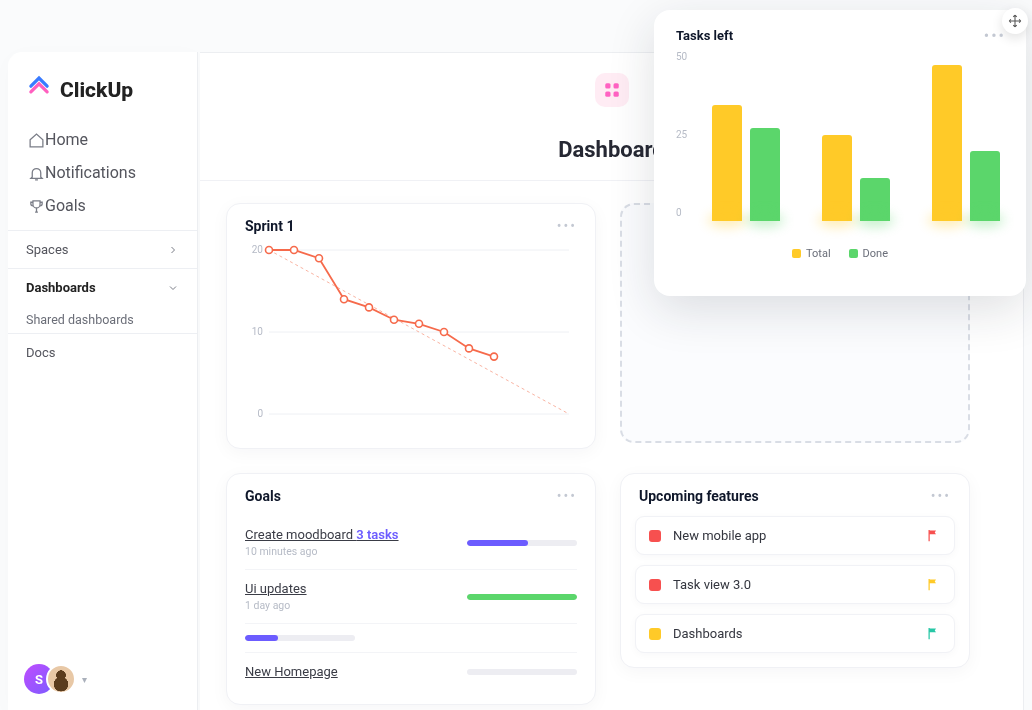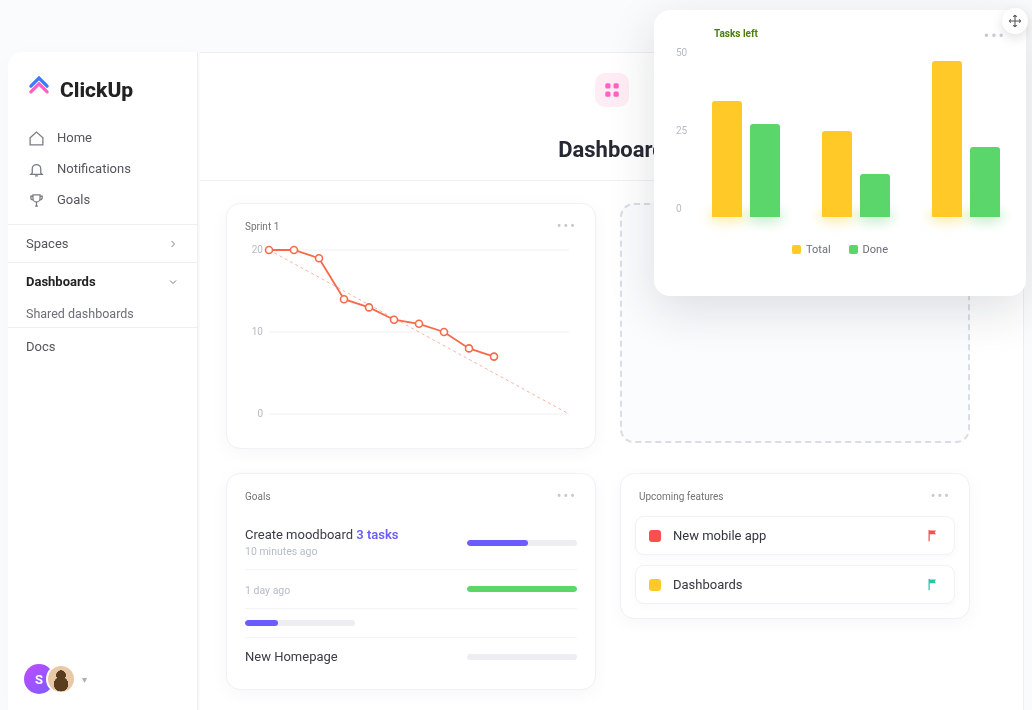--- a/index.html
+++ b/index.html
@@ -15,21 +15,21 @@
   .sidebar {
     position: absolute; left: 8px; top: 52px; width: 190px; bottom: 0;
     background: #fff; border-right: 1px solid #eceef1;
     border-top-left-radius: 14px; border-top-right-radius:0;
     box-shadow: 0 4px 24px rgba(0,0,0,0.02);
     display:flex; flex-direction:column;
   }
   .brand { display:flex; align-items:center; gap:8px; padding:22px 18px 18px; font-weight:800; font-size:21px; color:#222;}
   .brand svg { width:26px; height:26px; }
   .nav { padding: 0 0 8px; }
-  .nav-item { display:flex; align-items:flex-start; gap:12px; padding:7px 20px; font-size:13px; color:#54555d; cursor:pointer;}
+  .nav-item { display:flex; align-items:flex-end; padding:7px 20px; font-size:16px; color:#54555d; cursor:pointer;}
   .nav-item svg{width:17px;height:17px;stroke:#7a7d87;flex:0 0 17px;}
   .sec { padding: 11px 18px; font-size:13px; color:#54555d; border-top:1px solid #edeff3; display:flex;align-items:center;justify-content:space-between; cursor:pointer;}
   .sec.bold{font-weight:700;color:#222;justify-content:space-between;}
   .sec .chev{stroke:#7a7d87;}
   .sub { padding:6px 18px; font-size:12.5px; color:#6b6e78; cursor:pointer;}
   .spacer { flex:1;}
   .workspace-sw { display:flex; align-items:center; gap:-6px; padding:16px 16px;}
   .avatar { width:30px;height:30px;border-radius:50%; }
   .av1{background:linear-gradient(135deg,#c04cff,#7b5cff);display:flex;align-items:center;justify-content:center;color:#fff;font-weight:700;font-size:13px;}
   .av2{background:#e8c8a6;margin-left:-8px;border:2px solid #fff;position:relative;overflow:hidden;}
@@ -43,59 +43,59 @@
   }
   .header{display:flex;align-items:center;gap:30px;padding:20px 28px 18px;border-bottom:1px solid #f0f1f5;flex-direction:column;}
   .hicon{width:34px;height:34px;border-radius:10px;background:#ffecf4;display:flex;align-items:center;justify-content:center;}
   .hicon svg{width:18px;height:18px;}
   .htitle{font-size:22px;font-weight:700;color:#262833;}
 
   .content{padding:22px 26px; display:grid; grid-template-columns: 370px 350px; gap:24px; align-items:start;}
 
   .card{background:#fff;border:1px solid #f0f1f5;border-radius:14px;box-shadow:0 4px 18px rgba(32,37,50,0.04);}
   .card-hd{display:flex;align-items:center;justify-content:space-between;padding:14px 18px 6px;}
-  .card-hd h3{font-size:10px;font-weight:400;color:#737373;}
+  .card-hd h3{font-size:14px;font-weight:700;color:#0f172a;}
   .dots{color:#c3c8d2;font-size:14px;letter-spacing:2px;cursor:pointer;}
 
   
   .sprint-body{padding:4px 18px 18px;}
   .axis-lbl{font-size:10px;fill:#b5bac6;}
   .grid-ln{stroke:#eef0f4;stroke-width:1;}
   .burn-line{stroke:#f66a4b;stroke-width:1.8;fill:none;}
   .burn-dot{fill:#fff;stroke:#f66a4b;stroke-width:1.6;}
   .ideal-line{stroke:#f9b4a3;stroke-width:1;stroke-dasharray:3 3;}
 
   
   .placeholder{border:2px dashed #d9dde5;border-radius:14px;height:240px;background:#fbfcfe;}
 
   
   .goals-body{padding:6px 18px 14px;}
   .goal{padding:11px 0;border-top:1px solid #f3f4f7;display:flex;align-items:center;gap:14px;}
   .goal:first-child{border-top:none;}
   .gi{flex:1;min-width:0;}
-  .gt{font-size:13px;color:#3a3c46;}
+  .gt{font-size:13px;color:#3a3c46;text-decoration:underline;}
   .gt .hl{color:#6c5cff;font-weight:600;}
   .gm{font-size:10.5px;color:#b6bbc6;margin-top:3px;}
   .bar{width:110px;height:6px;border-radius:4px;background:#ededf2;overflow:hidden;}
   .bar>span{display:block;height:100%;border-radius:4px;}
 
   
   .feat-body{padding:6px 14px 14px;display:flex;flex-direction:column;gap:10px;}
   .feat{display:flex;align-items:center;gap:12px;background:#fff;border:1px solid #f1f2f6;border-radius:9px;padding:11px 13px;box-shadow:0 2px 8px rgba(32,37,50,0.03);}
   .sq{width:12px;height:12px;border-radius:3px;}
   .feat span.lbl{flex:1;font-size:13px;color:#34363f;}
   .flag{width:15px;height:15px;}
 
   
   .tasks-left{
     position:absolute; top:10px; right:6px; width:372px; height:286px;
     background:#fff;border-radius:16px;box-shadow:0 14px 48px rgba(30,35,50,0.14);
     padding:18px 22px 12px;
   }
-  .tasks-left h3{font-size:10px;font-weight:700;color:#4d7c0f;margin-left:38px;}
+  .tasks-left h3{font-size:13px;font-weight:700;color:#0f172a;}
   .tl-dots{position:absolute;top:16px;right:20px;color:#c3c8d2;letter-spacing:2px;cursor:pointer;}
   .legend{display:flex;gap:18px;justify-content:center;align-items:center;margin-top:6px;font-size:11px;color:#6a6e79;}
   .legend .sqm{width:9px;height:9px;border-radius:2px;display:inline-block;margin-right:5px;position:relative;top:1px;}
 
   .move-handle{position:absolute;top:-2px;right:-2px;width:26px;height:26px;background:#fff;border-radius:50%;box-shadow:0 4px 12px rgba(0,0,0,0.12);display:flex;align-items:center;justify-content:center;cursor:grab;}
   .move-handle svg{width:14px;height:14px;stroke:#555;}
 
   .bar-area{position:relative;height:190px;margin-top:8px;}
   .bar-area .yl{position:absolute;left:0;font-size:10px;color:#b6bbc6;}
   .bar-area .plot{position:absolute;left:22px;right:4px;top:4px;bottom:20px;}
@@ -235,20 +235,21 @@
       <div class="gi">
         <div class="gt"><span>Create moodboard </span><span class="hl">3 tasks</span></div>
         <div class="gm">10 minutes ago</div>
       </div>
       <div class="bar">
               <span style="width:55%;background:#6c5cff"></span>
             </div>
           </div>
           <div class="goal">
       <div class="gi">
+        <div class="gt"><span>Ui updates</span></div>
         <div class="gm">1 day ago</div>
       </div>
       <div class="bar">
               <span style="width:100%;background:#5bd66b"></span>
             </div>
           </div>
           <div class="goal">
       <div class="bar">
               <span style="width:30%;background:#6c5cff"></span>
             </div>
@@ -273,20 +274,28 @@
       <div class="feat-body" id="feat-body">
           <div class="feat">
             <span class="sq" style="background:#f7504f"></span>
       <span class="lbl">New mobile app</span>
       <svg class="flag" viewBox="0 0 24 24">
               <path d="M5 3 v18" stroke="#f7504f" stroke-width="2" fill="none"></path>
               <path d="M5 4 h11 l-2 3 2 3 H5 Z" fill="#f7504f"></path>
             </svg>
           </div>
           <div class="feat">
+            <span class="sq" style="background:#f7504f"></span>
+      <span class="lbl">Task view 3.0</span>
+      <svg class="flag" viewBox="0 0 24 24">
+              <path d="M5 3 v18" stroke="#ffca28" stroke-width="2" fill="none"></path>
+              <path d="M5 4 h11 l-2 3 2 3 H5 Z" fill="#ffca28"></path>
+            </svg>
+          </div>
+          <div class="feat">
             <span class="sq" style="background:#ffca28"></span>
       <span class="lbl">Dashboards</span>
       <svg class="flag" viewBox="0 0 24 24">
               <path d="M5 3 v18" stroke="#27c7a6" stroke-width="2" fill="none"></path>
               <path d="M5 4 h11 l-2 3 2 3 H5 Z" fill="#27c7a6"></path>
             </svg>
           </div>
         </div>
     </section>
 

